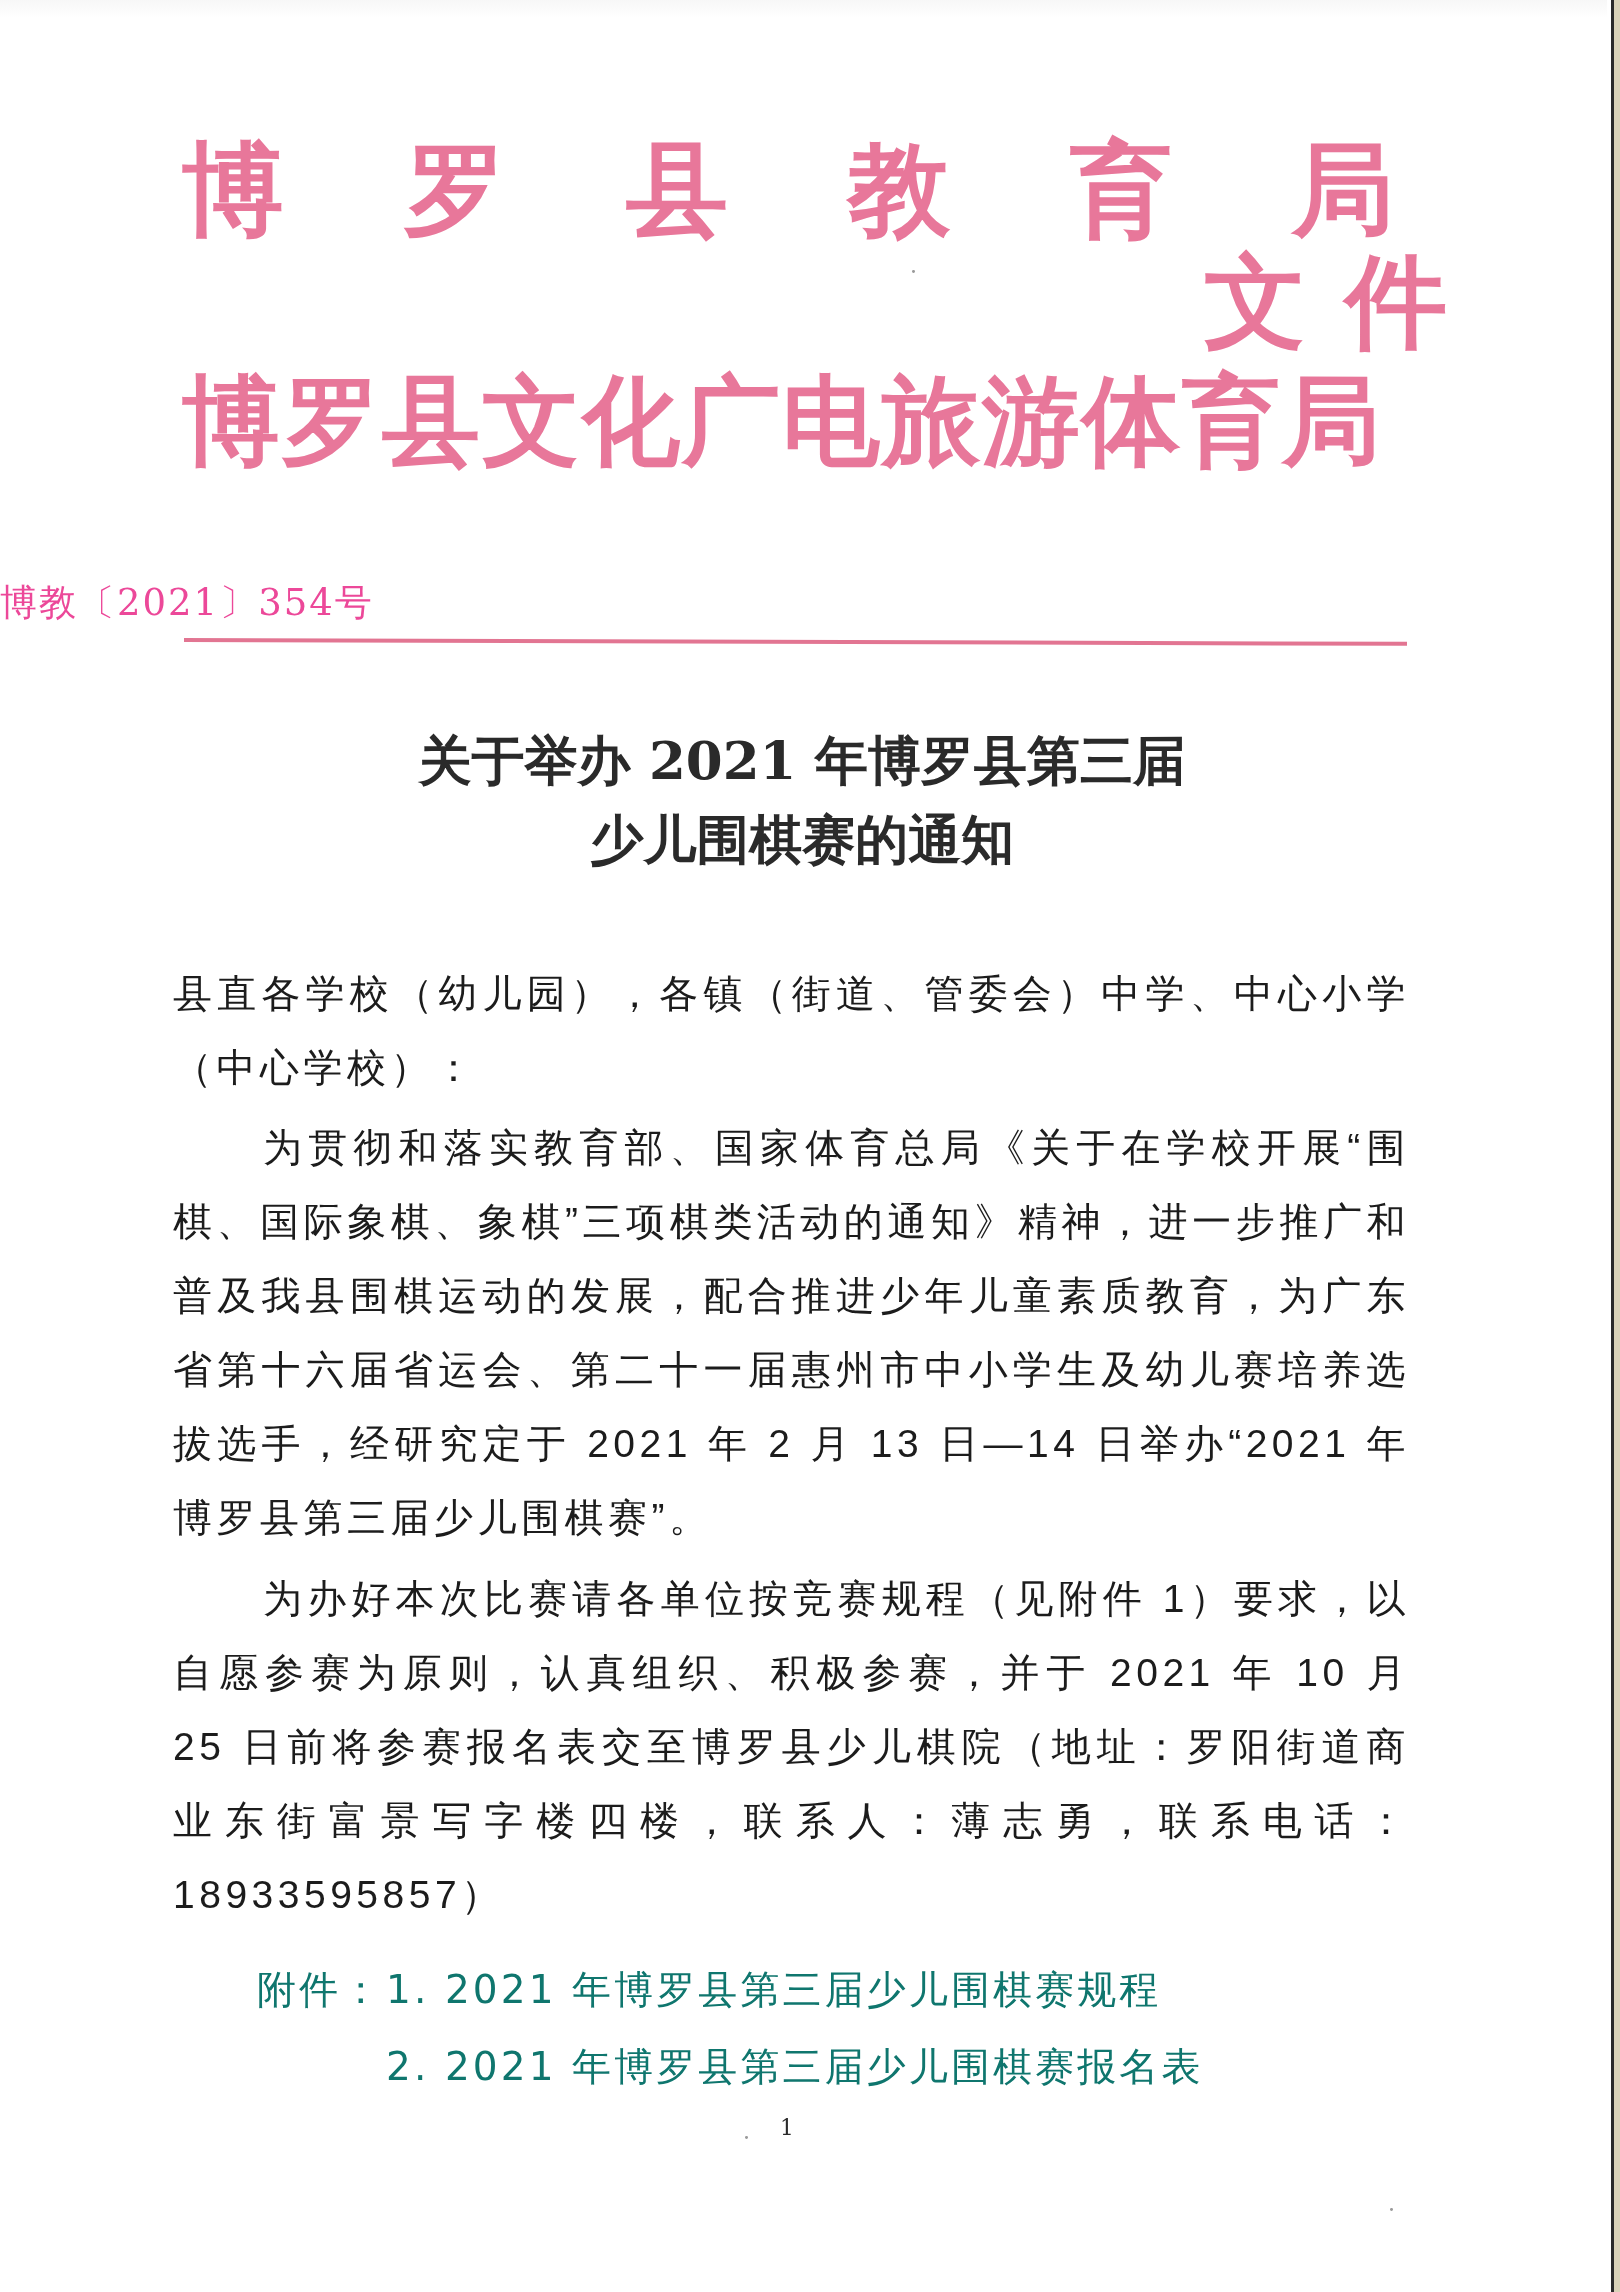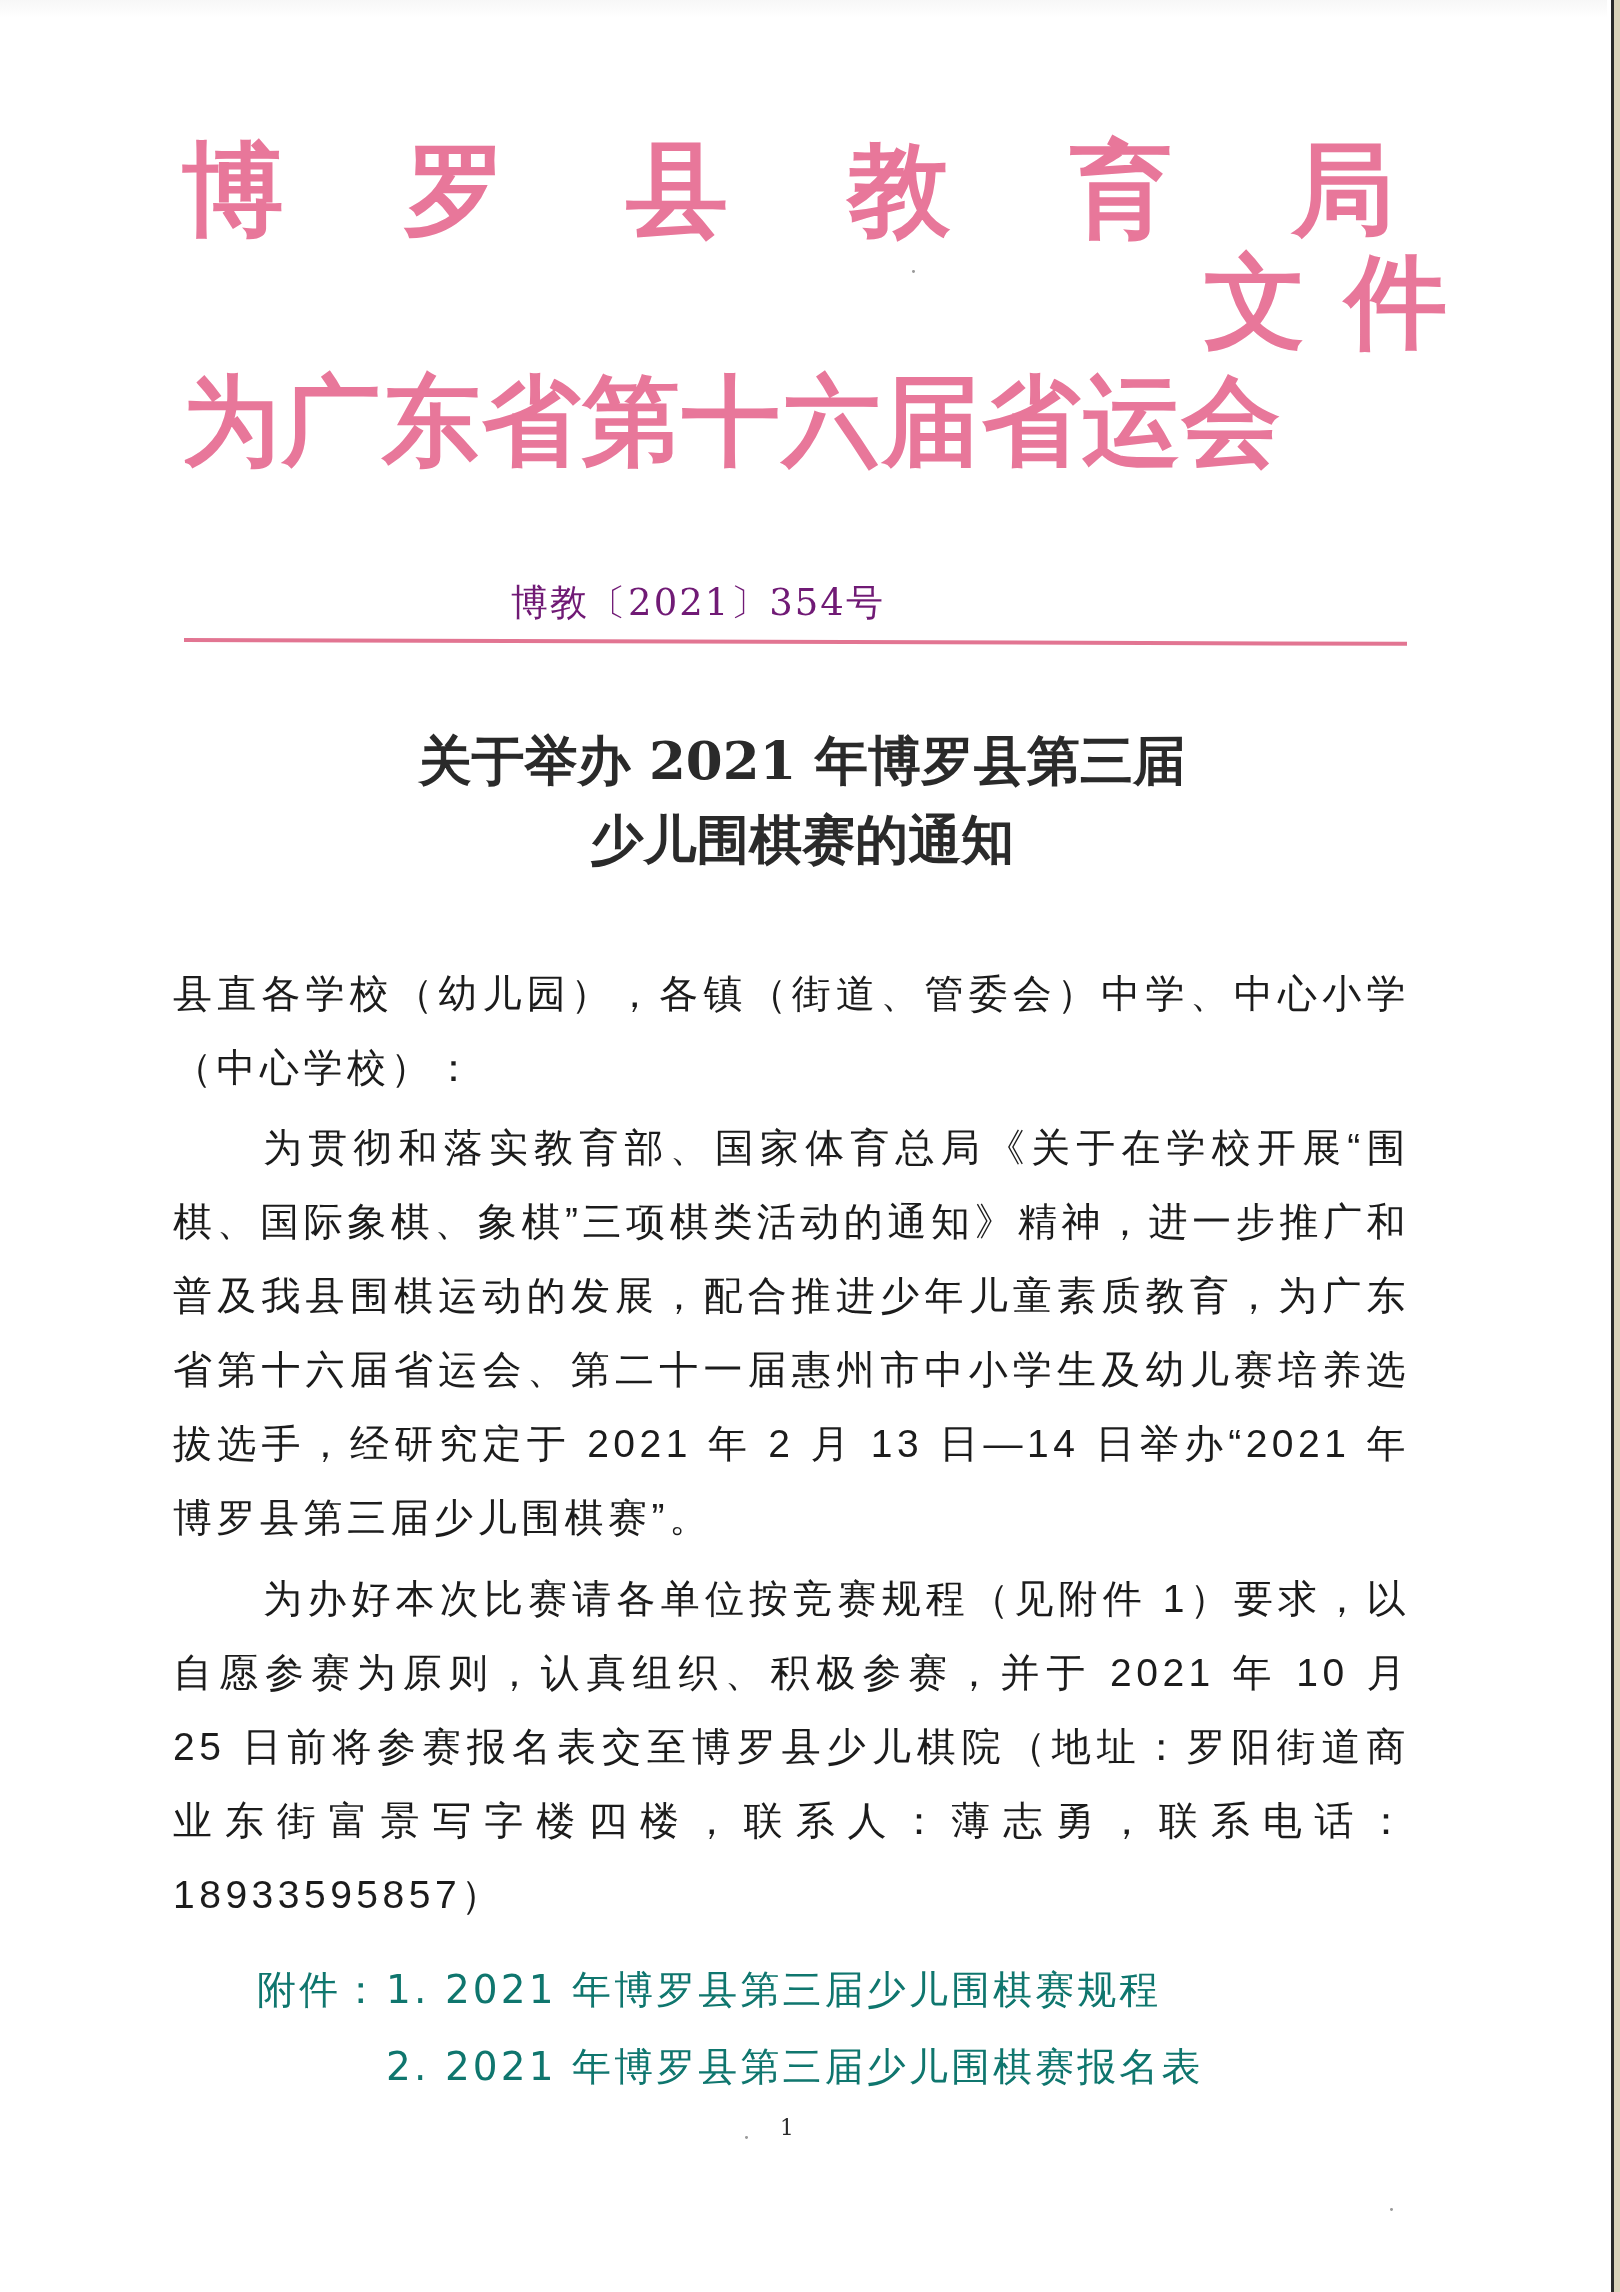--- a/index.html
+++ b/index.html
@@ -63,24 +63,24 @@
     .hdr2 {
       left: 182px; top: 367px;
       font-size: 98px;
       letter-spacing: 2px;
       line-height: 108px;
     }
     .doc-number {
       position: absolute;
       left: 0; width: 1396px;
       top: 578px;
-      text-align: center;
+      text-align: left;
       font-size: 37px;
       letter-spacing: 2px;
-      color: #701a75;
+      color: #ec4899;
       padding-left: 0;
     }
     .red-rule {
       position: absolute;
       left: 184px; top: 638px;
       width: 1223px; height: 3.9px;
       background: #e27592;
       transform: rotate(0.18deg);
       transform-origin: left center;
     }
@@ -142,21 +142,21 @@
 </head>
 <body>
 
 <div class="page">
   <div class="topnoise"></div>
   <div class="edge-line"></div>
   <div class="edge-strip"></div>
 
   <div class="red hdr1">博罗县教育局</div>
   <div class="red hdr-file">文件</div>
-  <div class="red hdr2">为广东省第十六届省运会</div>
+  <div class="red hdr2">博罗县文化广电旅游体育局</div>
 
   <div class="doc-number">博教〔2021〕354号</div>
   <div class="red-rule"></div>
 
   <div class="title title1">关于举办 2021 年博罗县第三届</div>
   <div class="title title2">少儿围棋赛的通知</div>
 
   <div class="body-text salutation">县直各学校（幼儿园），各镇（街道、管委会）中学、中心小学（中心学校）：</div>
   <div class="body-text para1">为贯彻和落实教育部、国家体育总局《关于在学校开展“围棋、国际象棋、象棋”三项棋类活动的通知》精神，进一步推广和普及我县围棋运动的发展，配合推进少年儿童素质教育，为广东省第十六届省运会、第二十一届惠州市中小学生及幼儿赛培养选拔选手，经研究定于 2021 年 2 月 13 日—14 日举办“2021 年博罗县第三届少儿围棋赛”。</div>
   <div class="body-text para2">为办好本次比赛请各单位按竞赛规程（见附件 1）要求，以自愿参赛为原则，认真组织、积极参赛，并于 2021 年 10 月 25 日前将参赛报名表交至博罗县少儿棋院（地址：罗阳街道商业东街富景写字楼四楼，联系人：薄志勇，联系电话：18933595857）</div>

